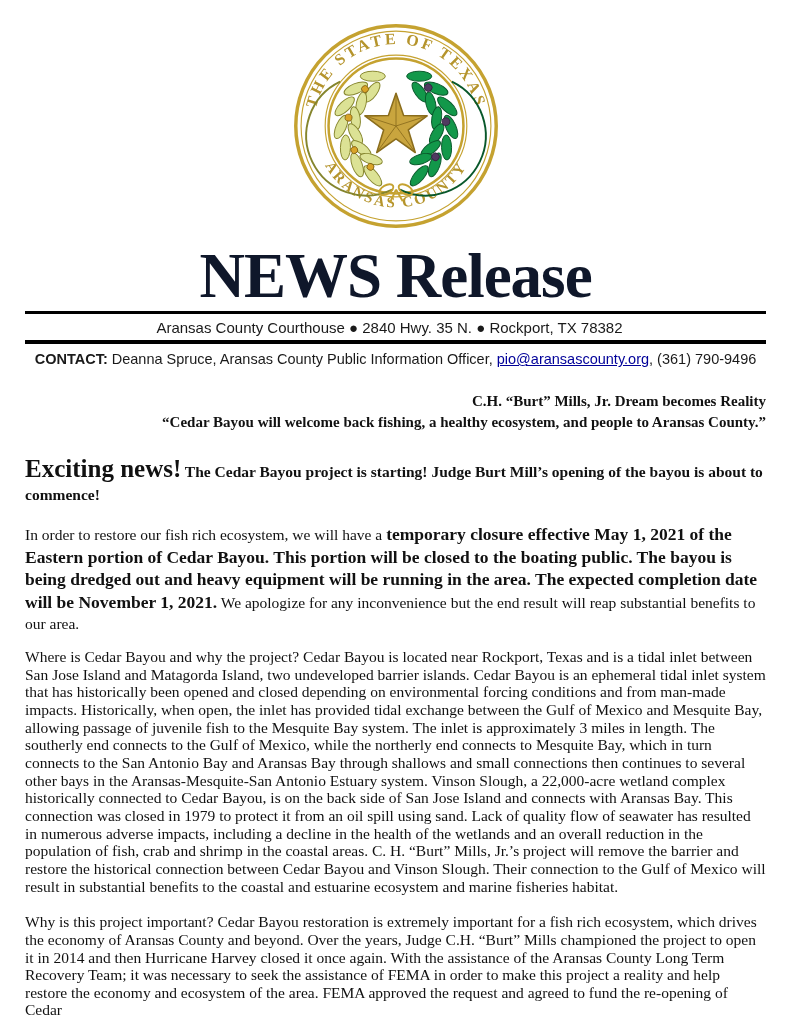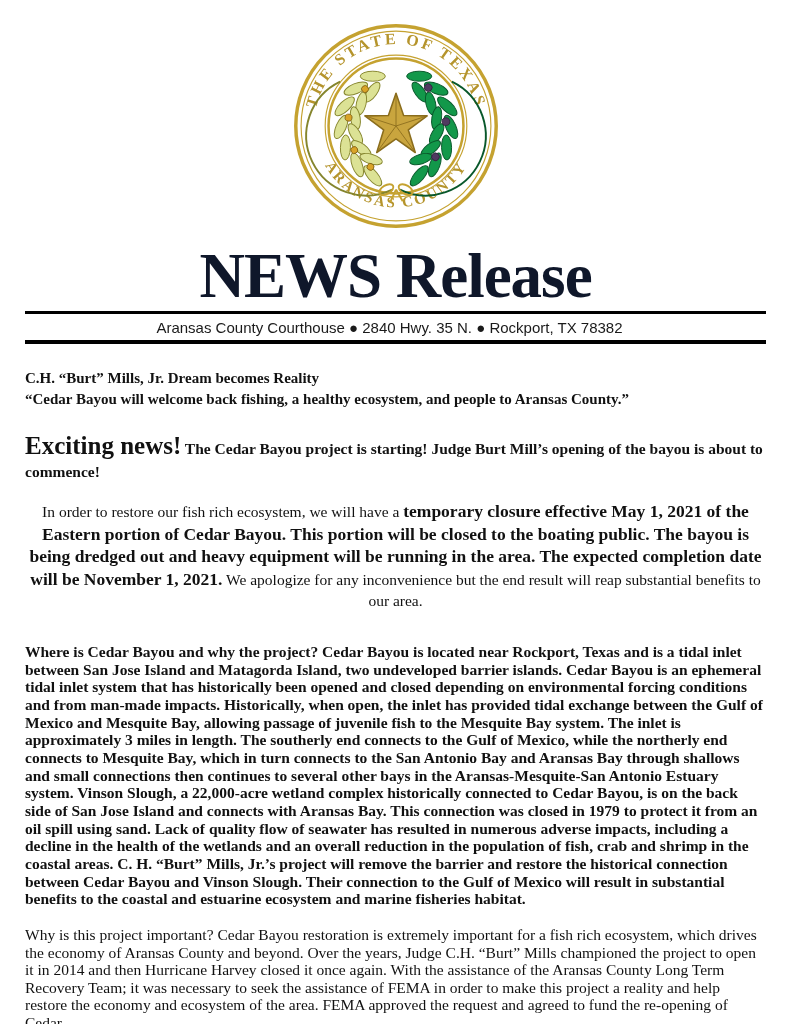--- a/index.html
+++ b/index.html
@@ -25,28 +25,28 @@
     border-top:1.5px solid #000; border-bottom:3.5px solid #000;
   }
   .contact {
     font-family:"Liberation Sans", sans-serif; font-size:14.5px; color:#1a1a1a;
     padding-top:7px; text-align:center; white-space:nowrap;
   }
   .contact .lbl { font-weight:bold; }
   .contact a { color:#000099; text-decoration:underline; }
   .main { padding:0 25px; font-size:15.5px; line-height:1.14; text-align:left; }
   .headline {
-    text-align:left; font-weight:bold; font-size:15px; line-height:1.36;
+    text-align:right; font-weight:bold; font-size:15px; line-height:1.36;
     margin-top:24px;
   }
   .para1 { margin-top:21px; font-weight:bold; font-size:15.5px; line-height:1.28; }
   .para1 .lead { font-size:25px; }
-  .para2 { margin-top:18px; line-height:1.3;text-align:center; }
+  .para2 { margin-top:18px; line-height:1.3; }
   .para2 .big { font-weight:bold; font-size:17.5px; }
-  .para3 { margin-top:32px;font-weight:bold; }
+  .para3 { margin-top:14px; }
   .para4 { margin-top:18px;font-family:Liberation Serif, serif; }
 </style>
 </head>
 <body>
 
 <div class="page">
 
   <div class="header">
 
     
@@ -190,20 +190,23 @@
         <path d="M0,-34 L7.9,-10.8 L32.3,-10.5 L12.8,4.1 L20,27.5 L0,13.4 L-20,27.5 L-12.8,4.1 L-32.3,-10.5 L-7.9,-10.8 Z" fill="#C9A53E" stroke="#8a6d1d" stroke-width="1.6" stroke-linejoin="round"></path>
         <path d="M0,0 L0,-34 M0,0 L32.3,-10.5 M0,0 L20,27.5 M0,0 L-20,27.5 M0,0 L-32.3,-10.5" stroke="#8a6d1d" stroke-width="0.9"></path>
       </g>
     </svg>
 
     <div class="title">NEWS Release</div>
     <div class="rule-single"></div>
     <div class="address">Aransas County Courthouse ● 2840 Hwy. 35 N. ● Rockport, TX 78382</div>
     <div class="rule-double"></div>
 
+    <div class="contact">
+      <span class="lbl">CONTACT:</span><span> Deanna Spruce, Aransas County Public Information Officer, </span><a href="#">pio@aransascounty.org</a><span>, (361) 790-9496</span>
+    </div>
   </div>
 
   <div class="main">
 
     <div class="headline">
       <div>C.H. “Burt” Mills, Jr. Dream becomes Reality</div>
       <div>“Cedar Bayou will welcome back fishing, a healthy ecosystem, and people to Aransas County.”</div>
     </div>
 
     <p class="para1"><span class="lead">Exciting news!</span><span> The Cedar Bayou project is starting! Judge Burt Mill’s opening of the bayou is about to commence!</span></p>

